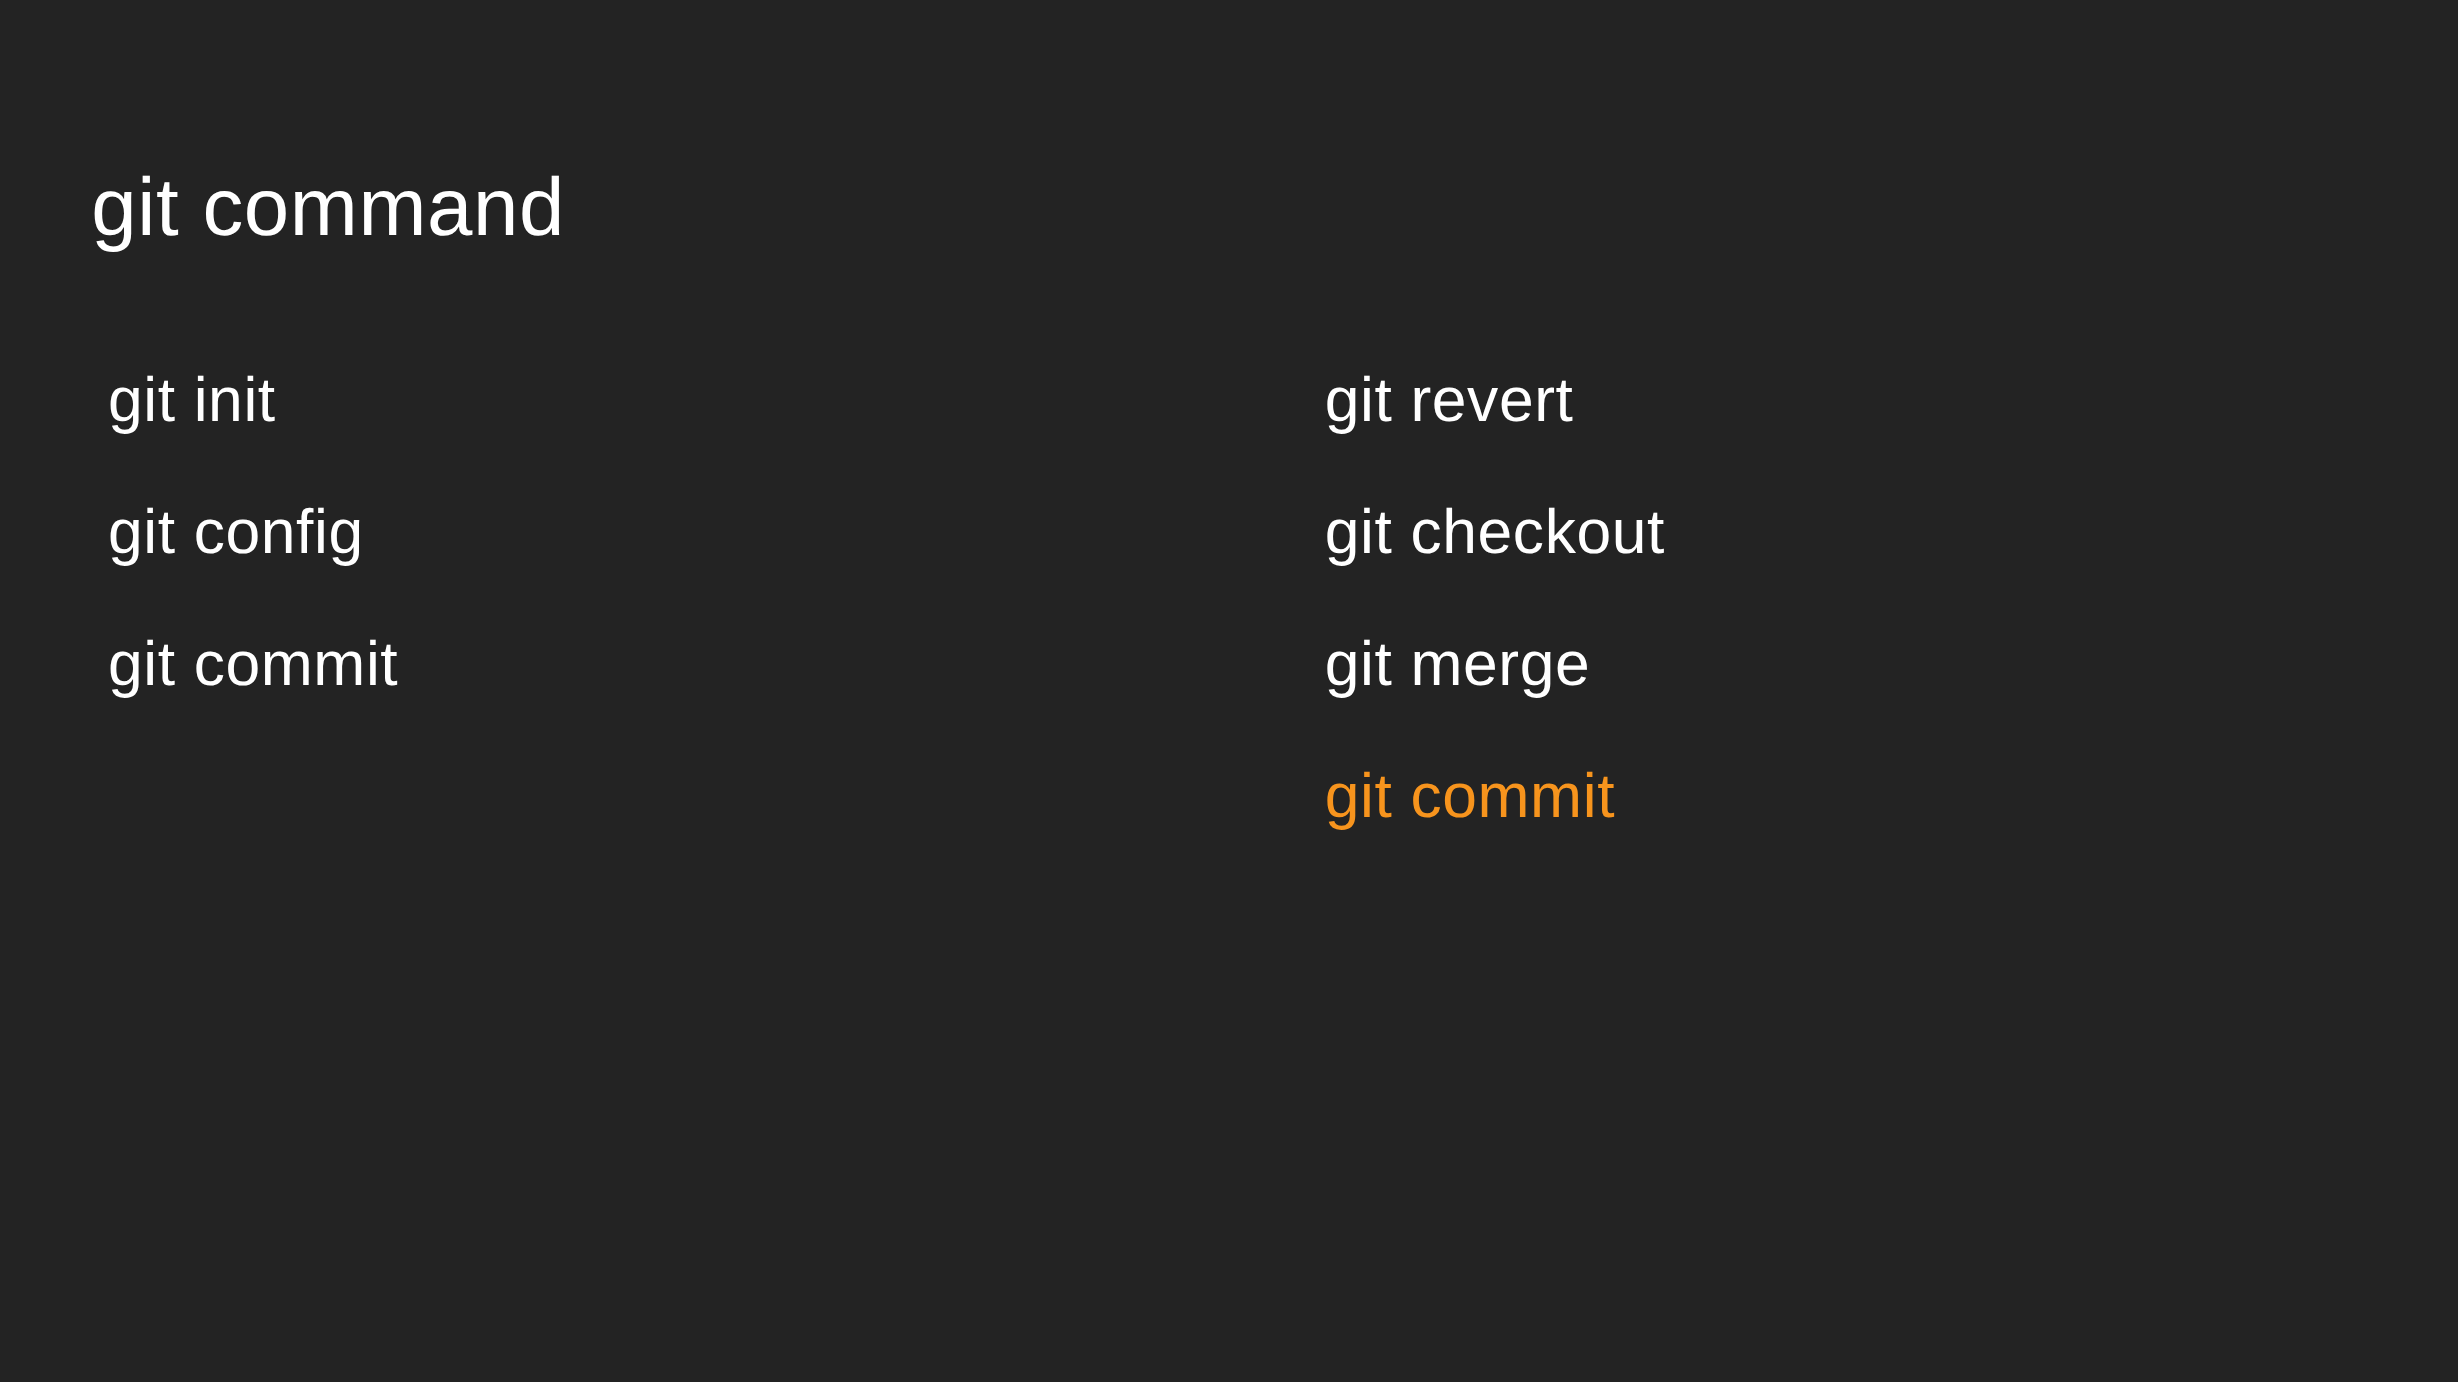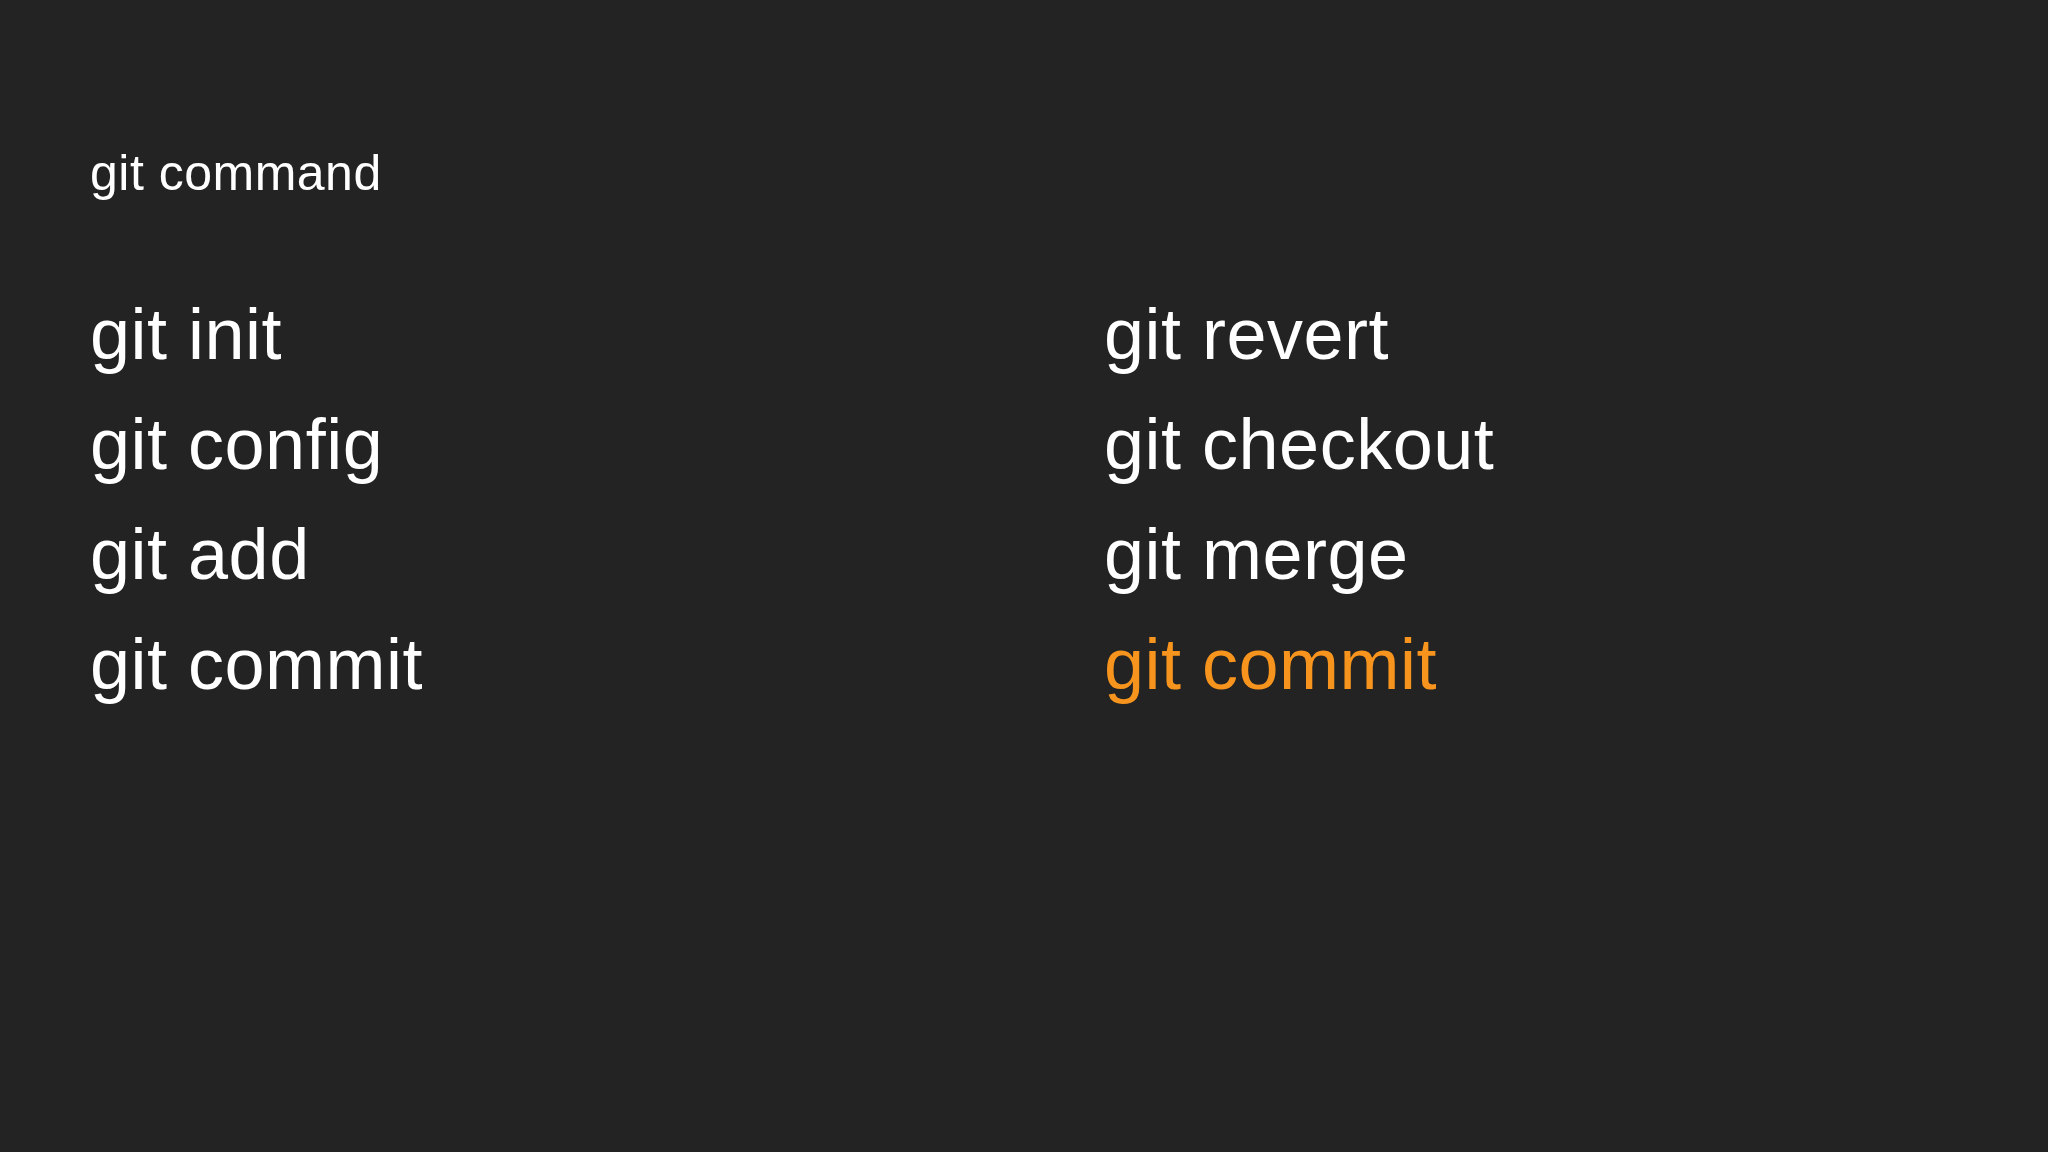--- a/index.html
+++ b/index.html
@@ -11,43 +11,43 @@
     position: relative;
     width: 2048px;
     height: 1152px;
     background: var(--background, #232323);
     overflow: hidden;
     font-family: "Liberation Sans", "DejaVu Sans", sans-serif;
     -webkit-font-smoothing: antialiased;
   }
   .slide-title {
     position: absolute;
-    left: 90px;
+    left: 76px;
     top: 128px;
-    font-size: 50px;
+    font-size: 68px;
     line-height: 90px;
     font-weight: 400;
     color: var(--text, #ffffff);
     letter-spacing: 0.5px;
     white-space: nowrap;
   }
   .command-columns {
     position: absolute;
     left: 0;
     top: 279px;
     width: 100%;
   }
   .command-column {
     position: absolute;
     top: 0;
   }
   .command-column.left  { left: 90px;  }
   .command-column.right { left: 1104px; }
   .command-item {
-    font-size: 72px;
+    font-size: 52px;
     line-height: 110px;
     font-weight: 400;
     color: var(--text, #ffffff);
     letter-spacing: 0.5px;
     white-space: nowrap;
   }
   .command-item.highlight {
     color: var(--highlight, #F7941D);
   }
 </style>
@@ -56,21 +56,20 @@
 
 <div class="slide">
 
   <div class="slide-title">git command</div>
 
   <div class="command-columns">
 
     <div class="command-column left">
       <div class="command-item">git init</div>
       <div class="command-item">git config</div>
-      <div class="command-item">git add</div>
       <div class="command-item">git commit</div>
     </div>
 
     <div class="command-column right">
       <div class="command-item">git revert</div>
       <div class="command-item">git checkout</div>
       <div class="command-item">git merge</div>
       <div class="command-item highlight">git commit</div>
     </div>
 

